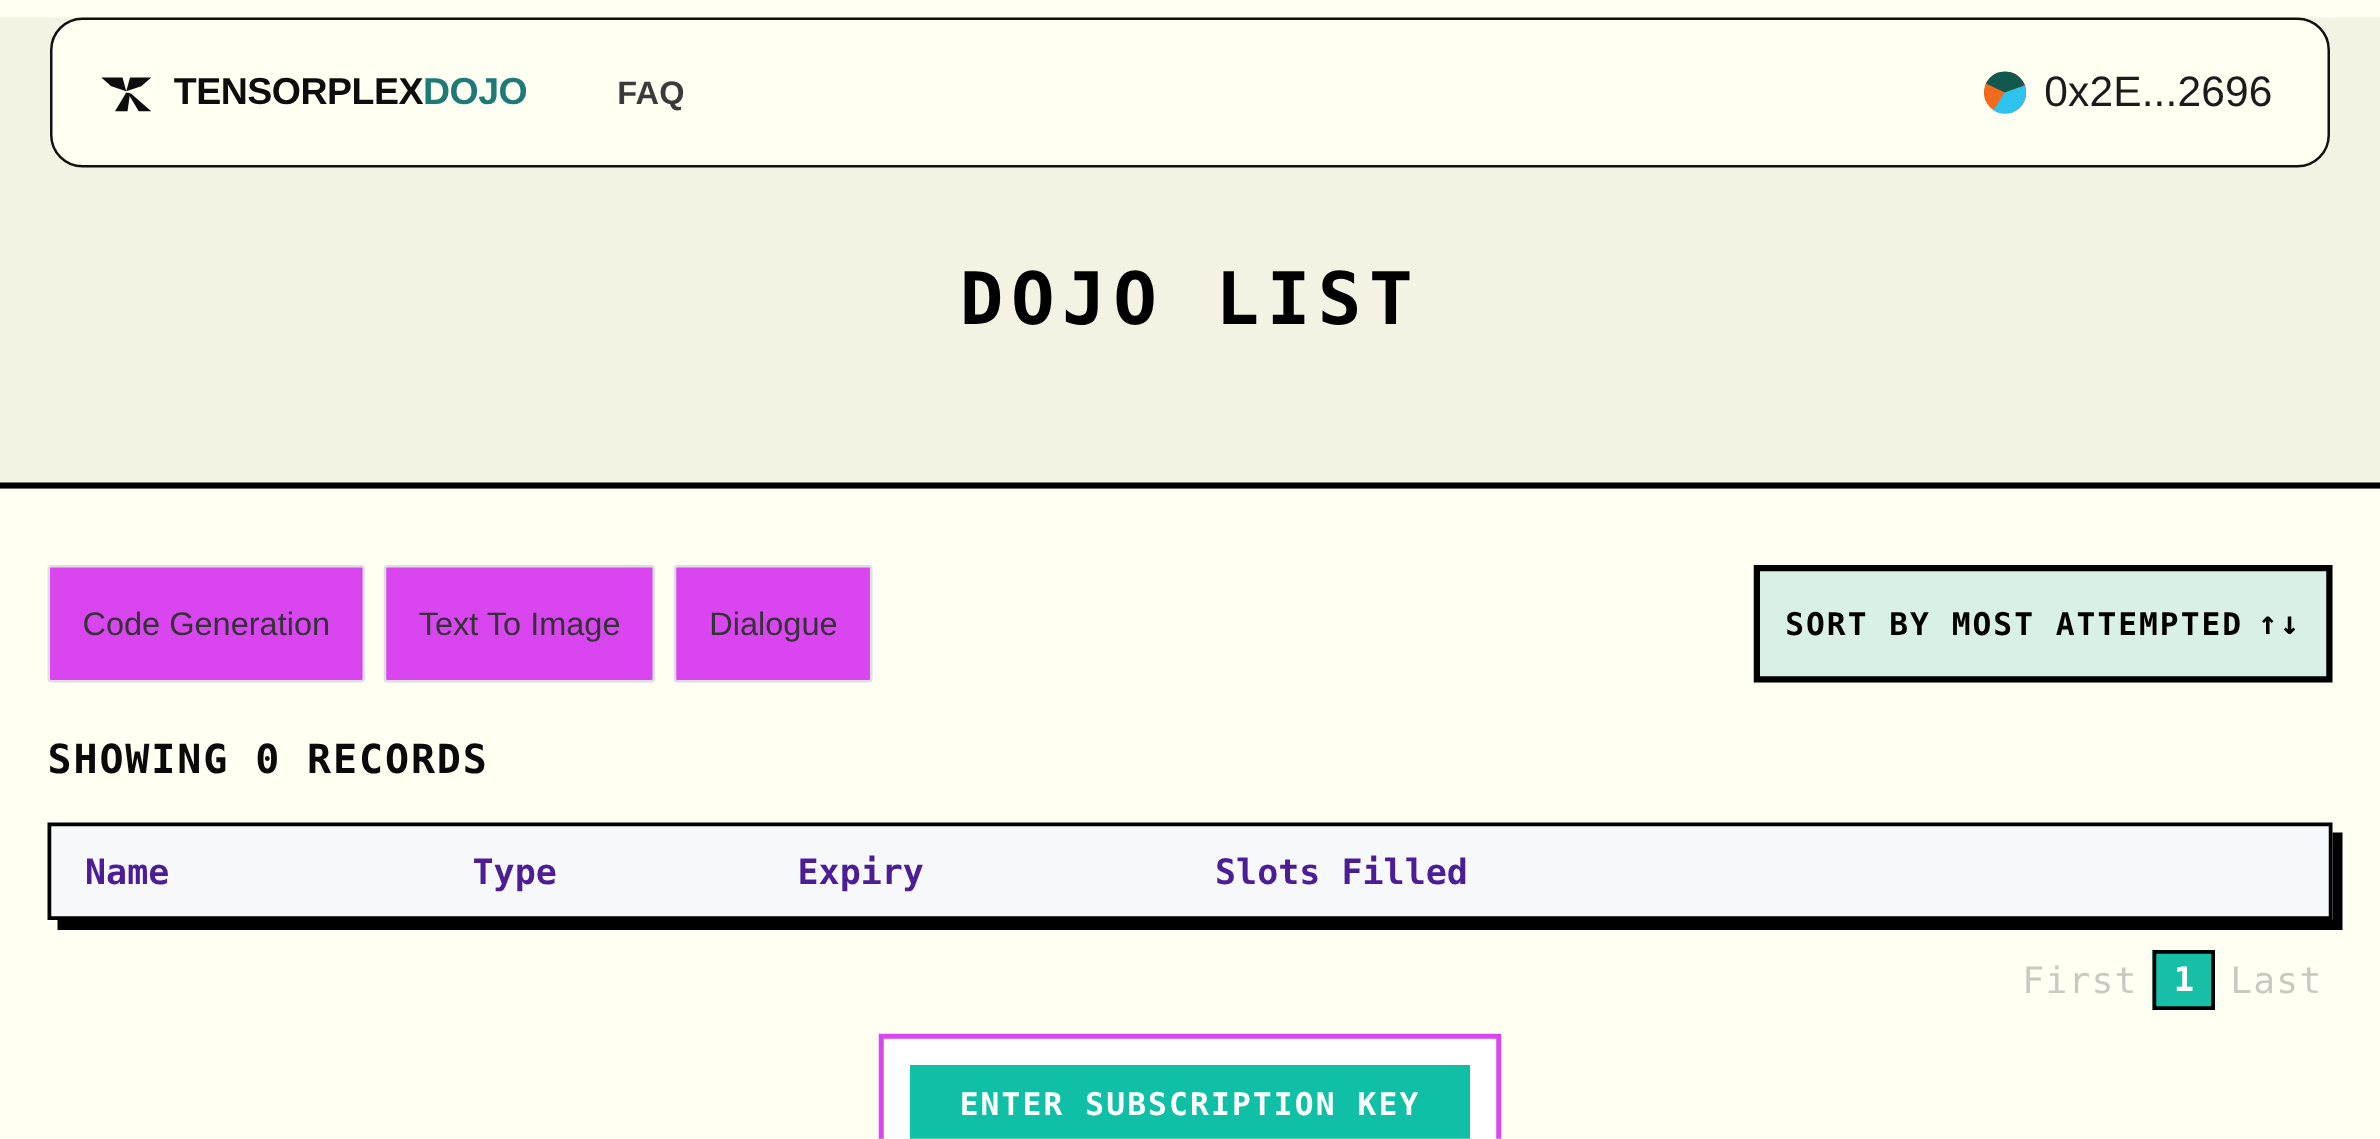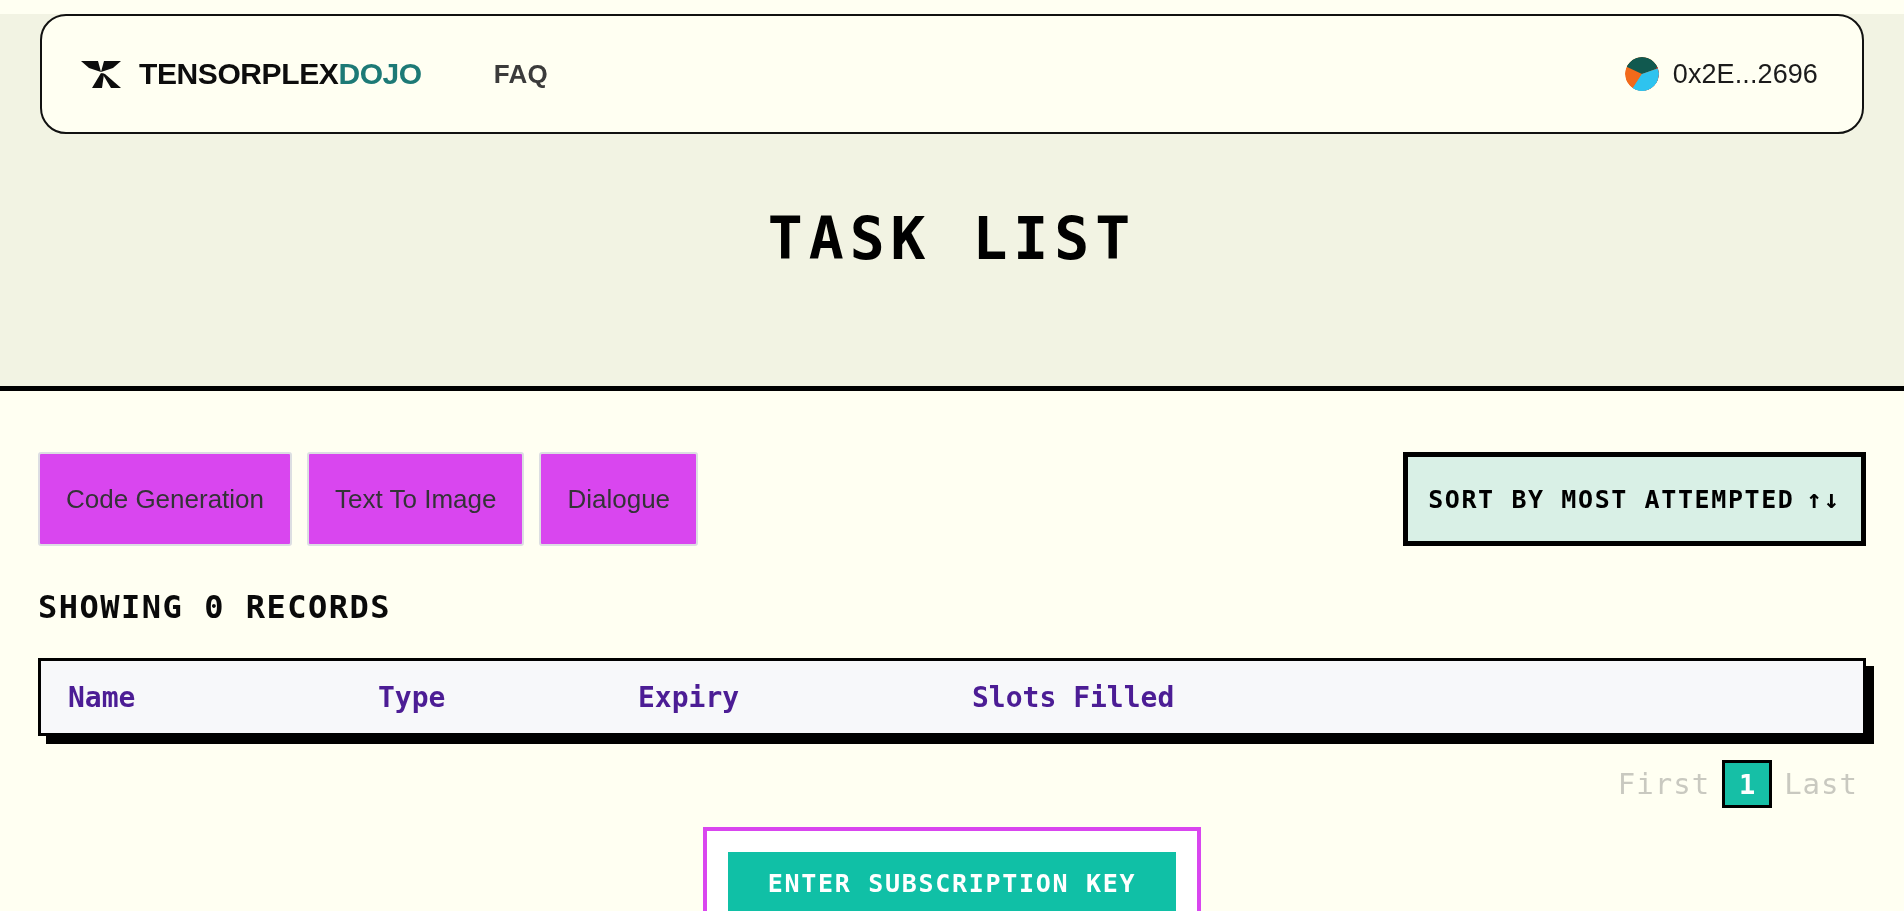--- a/index.html
+++ b/index.html
@@ -38,20 +38,21 @@
 
   .nav-left {
     display: flex;
     align-items: center;
     flex: 1 1 auto;
     gap: 0;
   }
 
   .brand {
     display: flex;
+    align-items: center;
     gap: 17px;
     cursor: pointer;
   }
 
   .brand-mark {
     width: 42px;
     height: 32px;
     display: block;
   }
 
@@ -82,21 +83,21 @@
   }
 
   .avatar {
     width: 34px;
     height: 34px;
     border-radius: 50%;
     display: block;
   }
 
   .wallet-address {
-    font-size: 27px;
+    font-size: 34px;
     font-weight: 400;
     color: #1b1b1b;
     letter-spacing: 0.1px;
     white-space: nowrap;
   }
 
   
   .page-title {
     position: absolute;
     left: 0;
@@ -325,21 +326,21 @@
             <path d="M17 17 L34 11 V34 H6 Z" fill="#2ec3ef"></path>
             <path d="M6 34 L17 17 L34 26 V34 Z" fill="#2ec3ef"></path>
           </g>
         </svg>
       </span>
       <span class="wallet-address">0x2E...2696</span>
     </div>
 
   </div>
 
-  <div class="page-title">TASK LIST</div>
+  <div class="page-title">DOJO LIST</div>
 
 </div>
 
 <div class="main">
 
   <div class="controls-row">
 
     <div class="filters">
       <div class="filter-chip">Code Generation</div>
       <div class="filter-chip">Text To Image</div>

